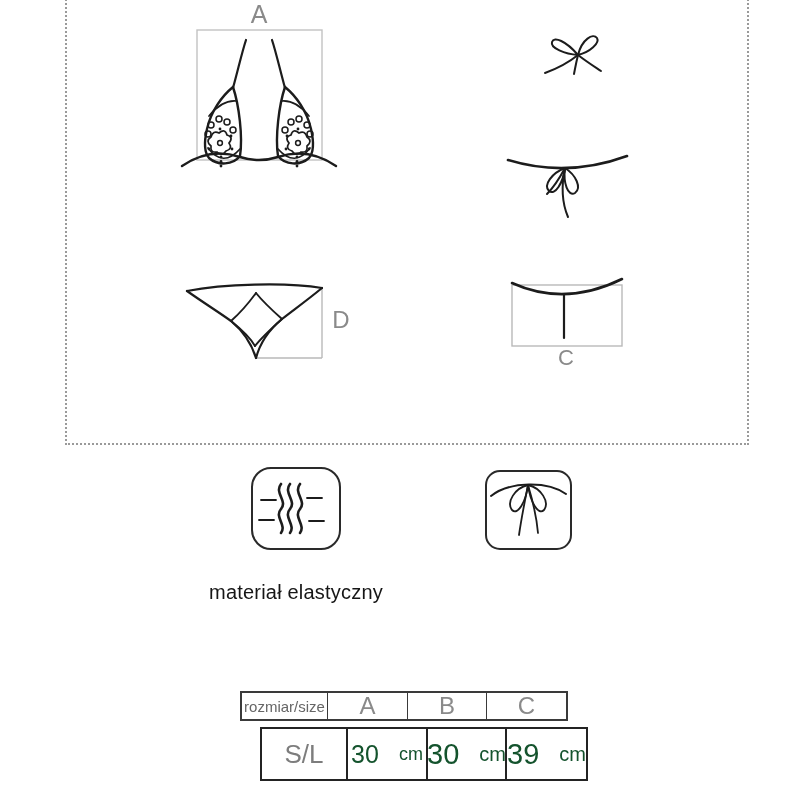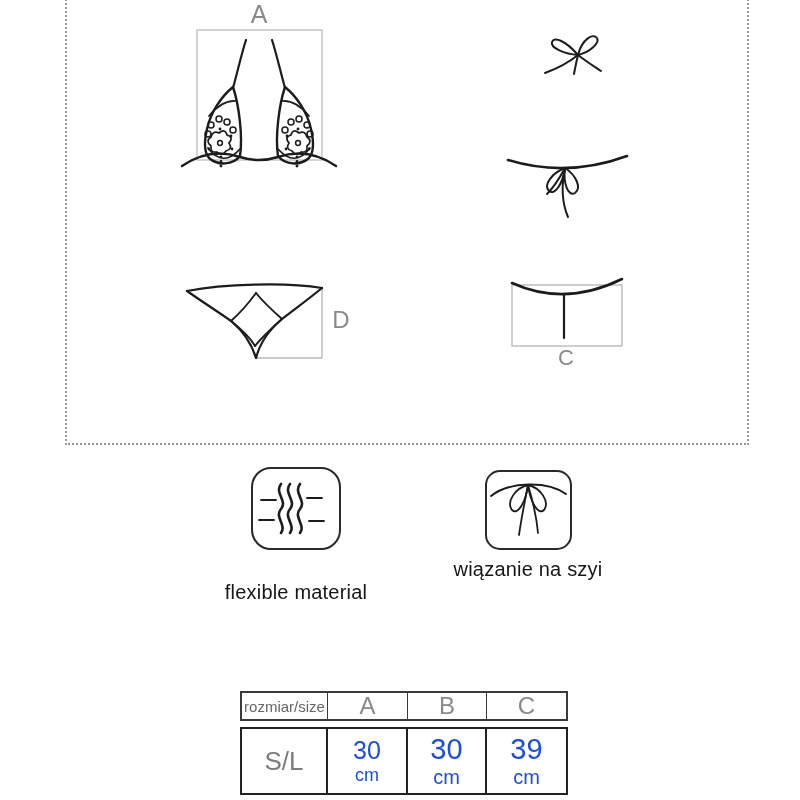--- a/index.html
+++ b/index.html
@@ -20,37 +20,37 @@
   }
   .icon-box svg{position:absolute;left:0;top:0;}
   .caption{
     position:absolute;text-align:center;font-size:20px;line-height:23px;color:#161616;
     letter-spacing:0.2px;
   }
   
   .size-table{position:absolute;left:240px;top:691px;width:328px;}
   .t-row{display:flex;box-sizing:border-box;width:100%;}
   .t-head{height:30px;border:2px solid #3a3a3a;}
-  .t-body{height:68px;border:2.4px solid #232323;margin-top:6px;}
+  .t-body{height:54px;border:2.4px solid #232323;margin-top:6px;margin-left:20px;}
   .cell{
     box-sizing:border-box;display:flex;align-items:center;justify-content:center;
     height:100%;
   }
   .t-head .cell{border-right:1.6px solid #3a3a3a;}
   .t-body .cell{border-right:2px solid #232323;}
   .t-row .cell:last-child{border-right:none;}
   .c0{width:86px;flex:none;}
   .c1{width:80px;flex:none;}
   .c2{width:79px;flex:none;}
   .c3{flex:1;}
   .h-label{font-size:15px;color:#666;}
   .h-col{font-size:24px;color:#8a8a8a;}
   .b-size{font-size:26px;color:#7d7d7d;}
-  .b-val{font-size:29px;color:#1d4ed8;flex-direction:column;}
-  .b-val .unit{font-size:20px;}
+  .b-val{font-size:29px;color:#14532d;}
+  .b-val .unit{font-size:20px;padding-left:20px;}
   .b-val.small{font-size:25px;}
   .b-val.small .unit{font-size:18px;}
 </style>
 </head>
 <body>
 
 <div class="canvas">
 
   <div class="dotted-box"></div>
 
@@ -156,24 +156,23 @@
         <path d="M4,24 C23,9 61,9 79,22"></path>
         <path d="M41,13 C28,16 19,30 25,38 C31,44 39,29 41,13" stroke-width="1.8"></path>
         <path d="M41,13 C54,16 63,30 57,38 C51,44 43,29 41,13" stroke-width="1.8"></path>
         <path d="M41,13 C37,33 34,49 32,63" stroke-width="1.8"></path>
         <path d="M41,13 C47,33 50,49 51,61" stroke-width="1.8"></path>
       </g>
     </svg>
   </div>
 
   <div class="caption" style="left:186px;top:581px;width:220px;">
-    <div>flexible material</div>
+    <div>materiał elastyczny</div>
   </div>
   <div class="caption" style="left:418px;top:558px;width:220px;">
-    <div>wiązanie na szyi</div>
   </div>
 
   <div class="size-table">
     <div class="t-row t-head">
       <div class="cell c0 h-label">rozmiar/size</div>
       <div class="cell c1 h-col">A</div>
       <div class="cell c2 h-col">B</div>
       <div class="cell c3 h-col">C</div>
     </div>
     <div class="t-row t-body">

